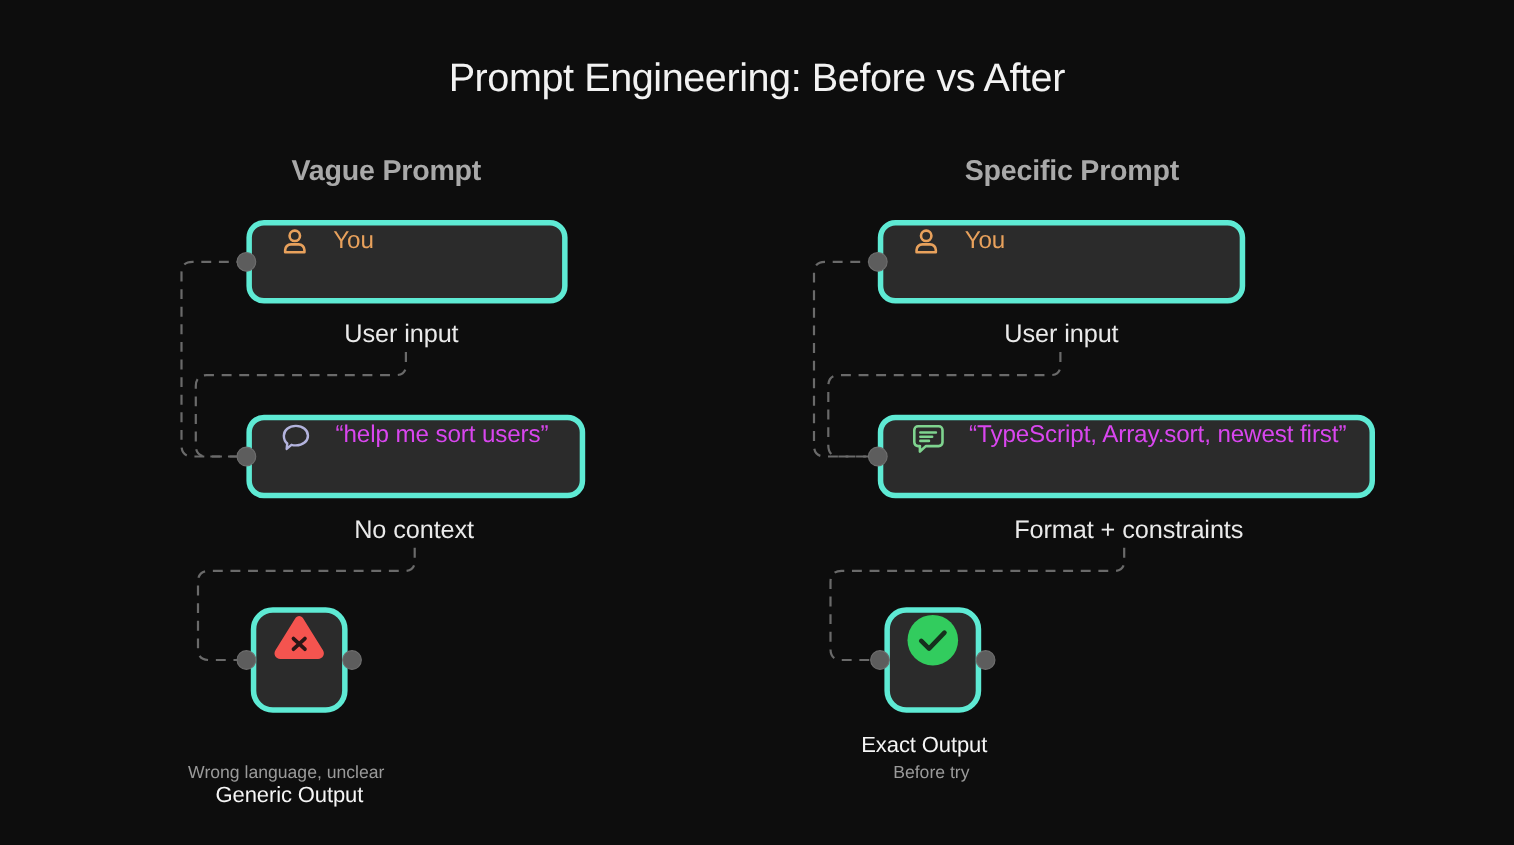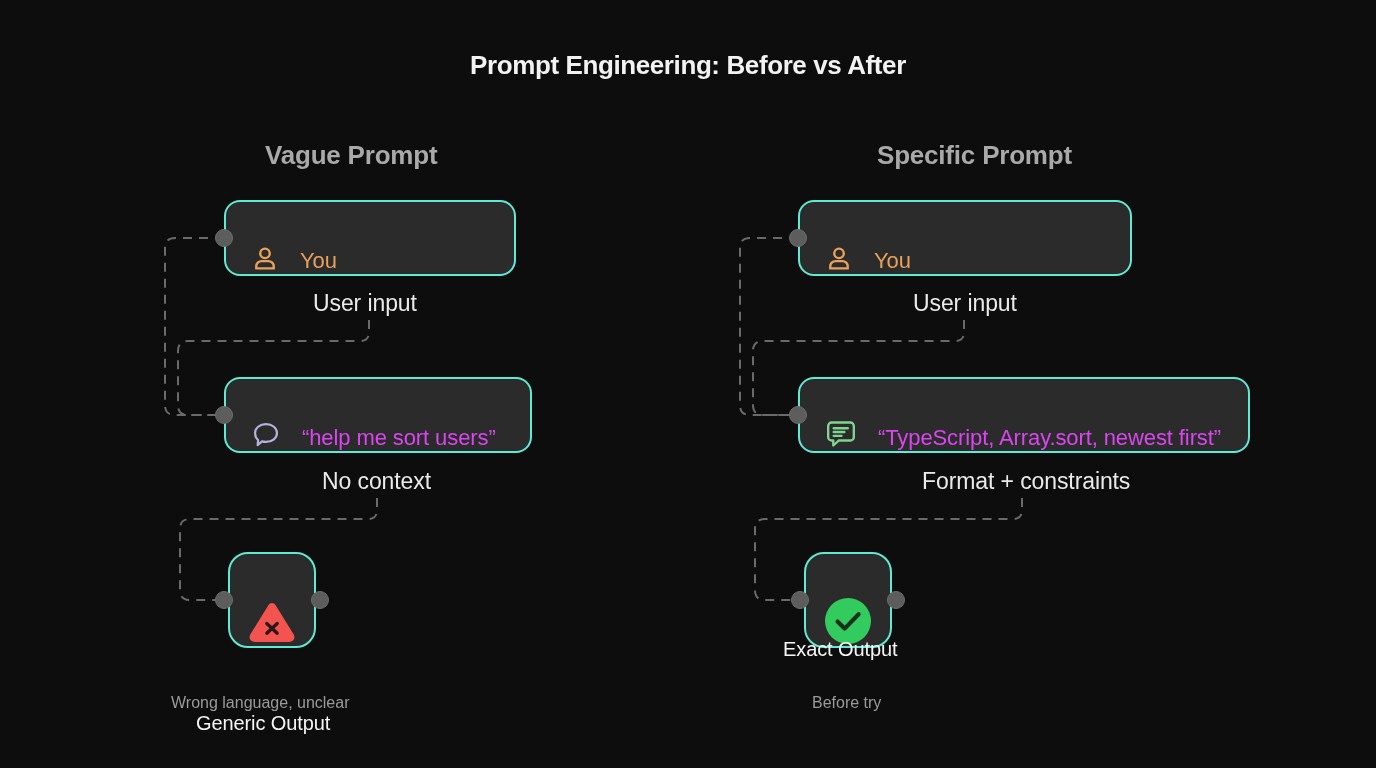--- a/index.html
+++ b/index.html
@@ -22,22 +22,22 @@
     height: 768px;
   }
 
   
   .page-title {
     position: absolute;
     left: 0;
     top: 50px;
     width: 1376px;
     text-align: center;
-    font-size: 26px;
-    font-weight: bold;
+    font-size: 36px;
+    font-weight: normal;
     letter-spacing: -0.4px;
     color: #f2f2f2;
   }
 
   
   .col-heading {
     position: absolute;
     top: 140px;
     font-size: 26px;
     font-weight: 600;
@@ -62,24 +62,24 @@
     stroke-width: 2;
     stroke-dasharray: 9 7;
     stroke-linecap: butt;
   }
 
   
   .node {
     position: absolute;
     box-sizing: border-box;
     background: #2b2b2b;
-    border: 2px solid #5eead4;
+    border: 5px solid #5eead4;
     border-radius: 14px;
     display: flex;
-    align-items: flex-end;
+    align-items: flex-start;
   }
   .node.pill {
     height: 76px;
     padding-left: 24px;
     gap: 20px;
     border-radius: 16px;
   }
   .node.square {
     width: 88px;
     height: 96px;
@@ -228,16 +228,16 @@
   <div class="node square" style="left:804px; top:552px;">
     <span class="icon">
       <svg width="50" height="50" viewBox="0 0 50 50">
         <circle cx="25" cy="25" r="23" fill="#32cc5e"></circle>
         <path d="M14.5 25.6 L21.6 32.6 L35.6 18.2" stroke="#16301d" stroke-width="4.2" fill="none" stroke-linecap="round" stroke-linejoin="round"></path>
       </svg>
     </span>
   </div>
   <span class="port" style="left:791px; top:591px;"></span>
   <span class="port" style="left:887px; top:591px;"></span>
-  <div class="out-title" style="left:783px; top:638px;text-align:right;">Exact Output</div>
+  <div class="out-title" style="left:783px; top:667px;text-align:right;">Exact Output</div>
   <div class="out-sub" style="left:812px; top:694px;">Before try</div>
 
 </div>
 
 </body></html>

